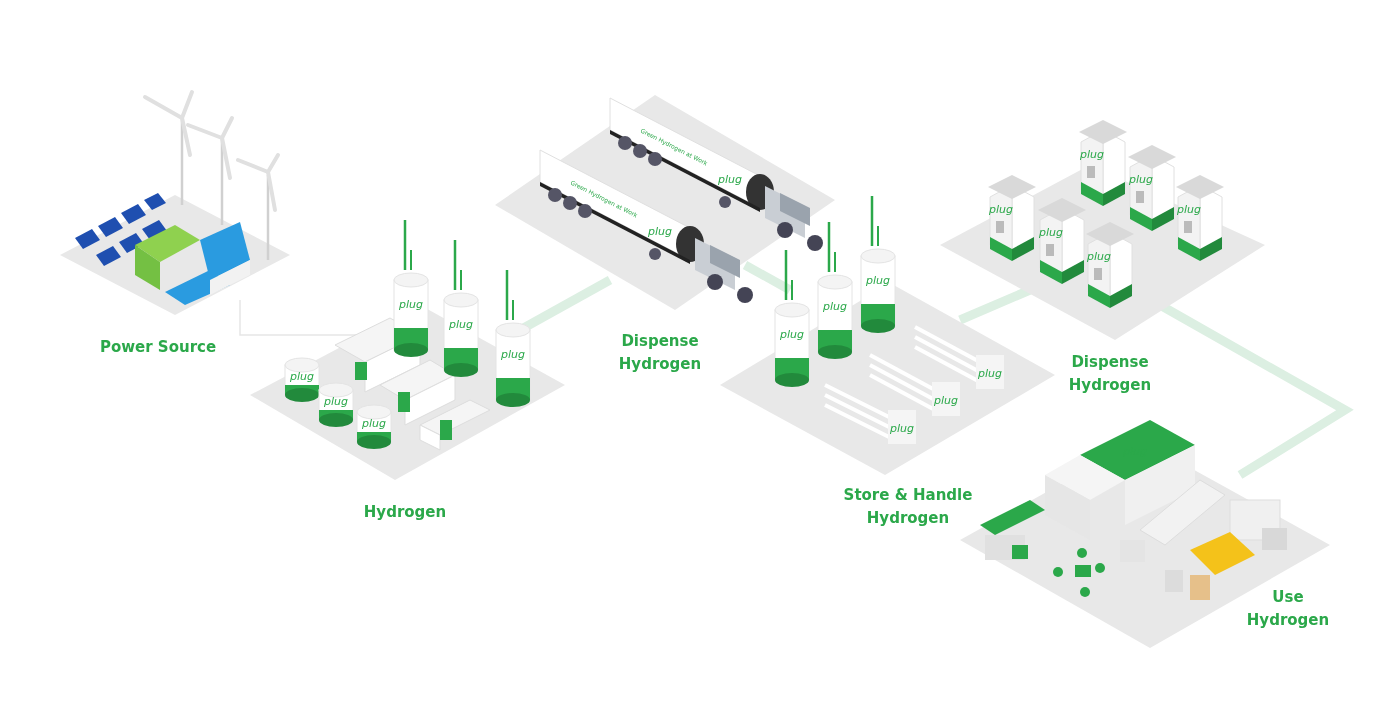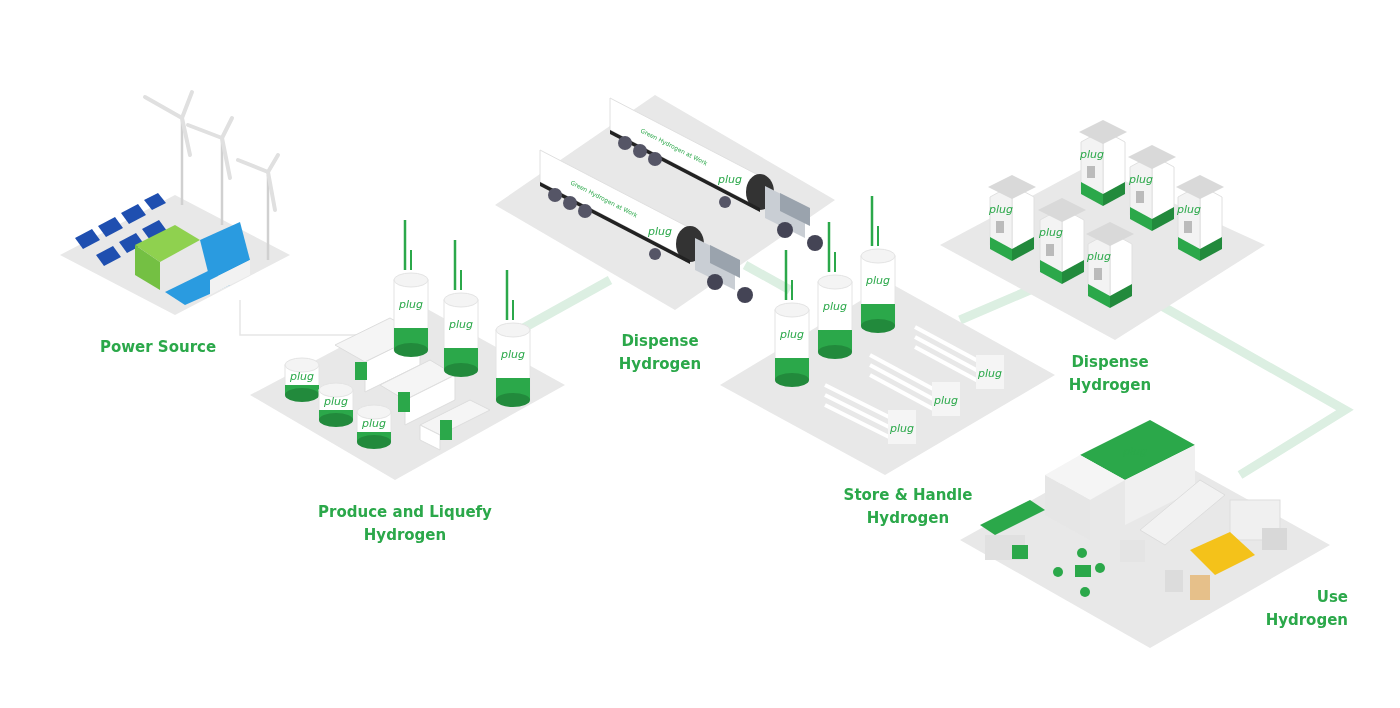--- a/index.html
+++ b/index.html
@@ -187,31 +187,30 @@
         <circle cx="1085" cy="592" r="5"></circle>
         <circle cx="1082" cy="553" r="5"></circle>
       </g>
   </g>
 </svg>
 
 <div class="label" style="left:88px;top:336px;width:140px;">
   <span>Power Source</span>
 </div>
 <div class="label" style="left:300px;top:501px;width:210px;">
-  <span>Produce and Liquefy</span>
   <span>Hydrogen</span>
 </div>
 <div class="label" style="left:600px;top:330px;width:120px;">
   <span>Dispense</span>
   <span>Hydrogen</span>
 </div>
 <div class="label" style="left:828px;top:484px;width:160px;">
   <span>Store &amp; Handle</span>
   <span>Hydrogen</span>
 </div>
 <div class="label" style="left:1050px;top:351px;width:120px;">
   <span>Dispense</span>
   <span>Hydrogen</span>
 </div>
-<div class="label" style="left:1228px;top:586px;width:120px;text-align:right;">
+<div class="label" style="left:1228px;top:586px;width:120px;">
   <span>Use</span>
   <span>Hydrogen</span>
 </div>
 
 </body></html>

